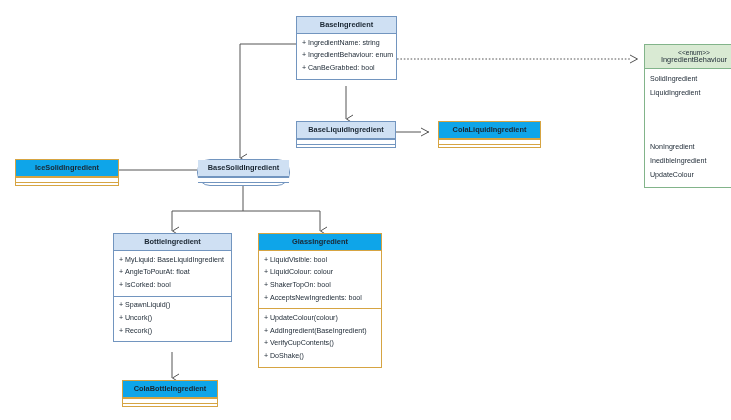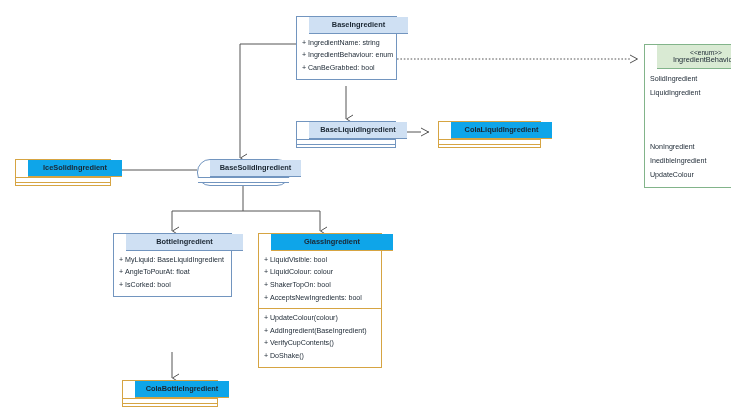--- a/index.html
+++ b/index.html
@@ -38,21 +38,20 @@
   .node .hdr {
     box-sizing: border-box;
     width: 100%;
     text-align: center;
     font-weight: bold;
     color: #1b2733;
     padding: 4px 2px 4px 2px;
     border-bottom: 1px solid #6a8fbf;
     background: #cfe0f3;
     font-size: 7.4px;
-    margin-left: 12px;
   }
   .node .sect {
     box-sizing: border-box;
     padding: 3px 0 3px 0;
   }
   .node .sect + .sect {
     border-top: 1px solid #6a8fbf;
   }
   .node .row {
     box-sizing: border-box;
@@ -186,21 +185,21 @@
     <div class="stack"></div>
     <div class="stack2"></div>
   </div>
 
   <div class="node orange" style="left:438px; top:121px; width:103px;">
     <div class="hdr">ColaLiquidIngredient</div>
     <div class="stack"></div>
     <div class="stack2"></div>
   </div>
 
-  <div class="node orange" style="left:15px; top:159px; width:96px;">
+  <div class="node orange" style="left:15px; top:159px; width:104px;">
     <div class="hdr">IceSolidIngredient</div>
     <div class="stack"></div>
     <div class="stack2"></div>
   </div>
 
   <div class="node blue" style="left:197px; top:159px; width:93px;border-radius:13px;">
     <div class="hdr">BaseSolidIngredient</div>
     <div class="stack"></div>
     <div class="stack2"></div>
   </div>
@@ -211,20 +210,31 @@
       <div class="row">
         <span class="vis">+</span><span>MyLiquid: BaseLiquidIngredient</span>
       </div>
       <div class="row">
         <span class="vis">+</span><span>AngleToPourAt: float</span>
       </div>
       <div class="row">
         <span class="vis">+</span><span>IsCorked: bool</span>
       </div>
     </div>
+    <div class="sect">
+      <div class="row">
+        <span class="vis">+</span><span>SpawnLiquid()</span>
+      </div>
+      <div class="row">
+        <span class="vis">+</span><span>Uncork()</span>
+      </div>
+      <div class="row">
+        <span class="vis">+</span><span>Recork()</span>
+      </div>
+    </div>
   </div>
 
   <div class="node orange" style="left:258px; top:233px; width:124px;">
     <div class="hdr">GlassIngredient</div>
     <div class="sect">
       <div class="row">
         <span class="vis">+</span><span>LiquidVisible: bool</span>
       </div>
       <div class="row">
         <span class="vis">+</span><span>LiquidColour: colour</span>

